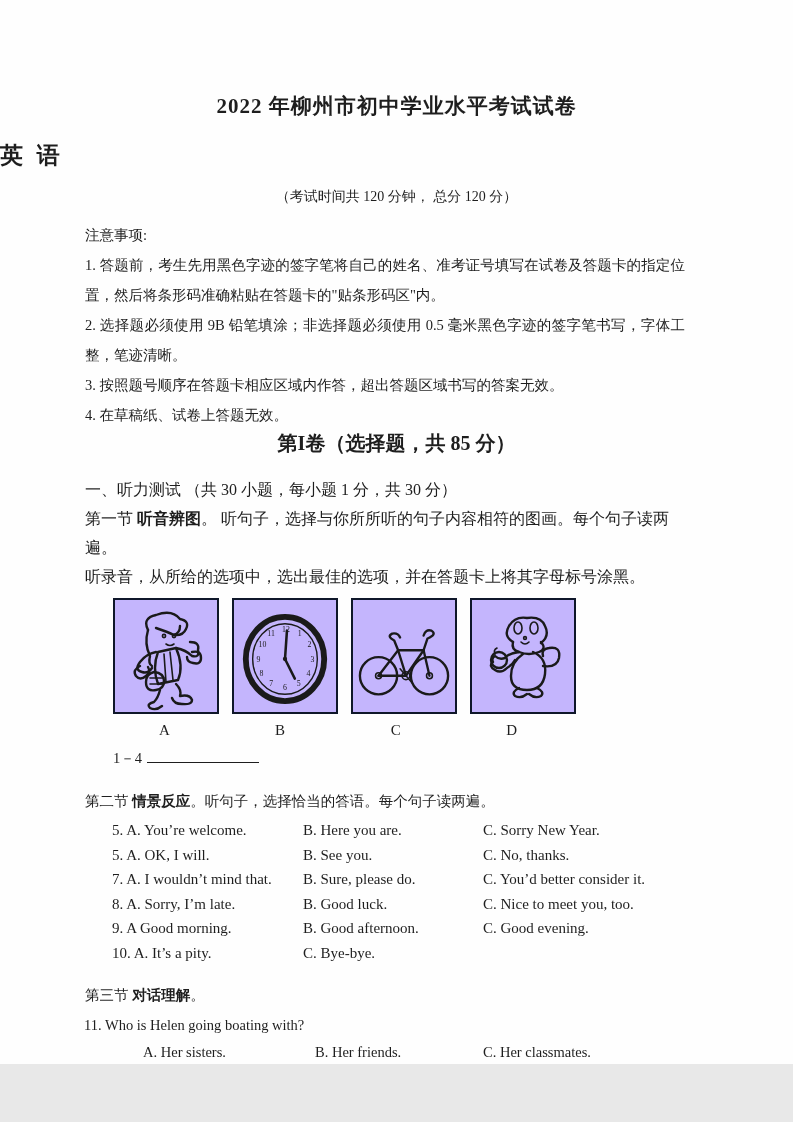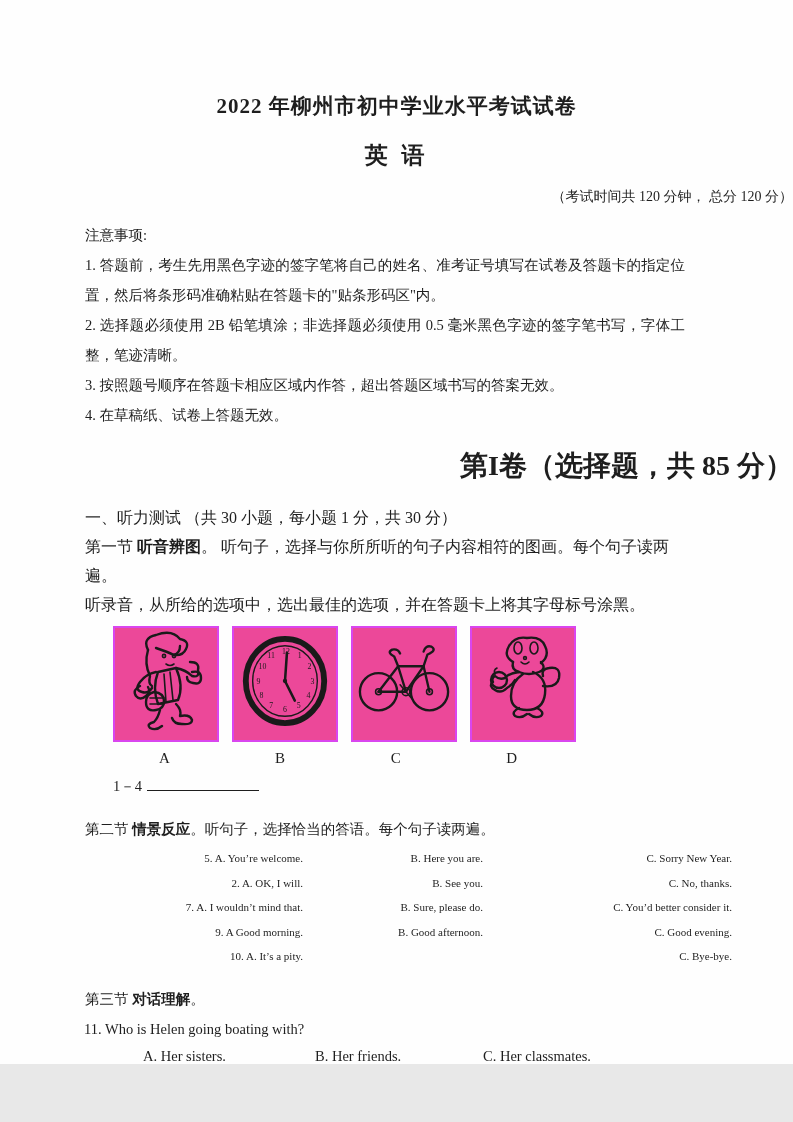--- a/index.html
+++ b/index.html
@@ -16,62 +16,61 @@
   }
   .doc-title {
     padding-top: 92px;
     text-align: center;
     font-size: 21px;
     font-weight: 600;
     letter-spacing: 1px;
   }
   .doc-subject {
     margin-top: 20px;
-    text-align: center;
+    text-align: left;
     font-size: 23px;
     font-weight: 600;
     letter-spacing: 4px;
   }
   .exam-info {
     margin-top: 17px;
-    text-align: right;
+    text-align: center;
     font-size: 14px;
   }
   .notices {
     margin: 14px 0 0 85px;
     width: 600px;
     font-size: 14.5px;
     line-height: 30px;
   }
   .notice-item { text-align: justify; }
   .part-heading {
-    margin-top: 17px;
-    text-align: right;
-    font-size: 28px;
+    text-align: center;
+    font-size: 20px;
     font-weight: 600;
   }
   .listening-block {
     margin: 18px 0 0 85px;
     width: 602px;
     font-size: 16px;
     line-height: 29px;
   }
   .bold-run { font-weight: 700; }
   .pictures-row {
     margin: 7px 0 0 113px;
     display: flex;
   }
   .pic-box {
     width: 106px;
     height: 116px;
-    border: 2px solid #d946ef;
-    background: #ec4899;
+    border: 2px solid #0f172a;
+    background: #c4b5fd;
     margin-right: 13px;
     display: flex;
-    align-items: flex-start;
+    align-items: flex-end;
     justify-content: center;
   }
   .pic-box:last-child { margin-right: 0; }
   .pic-labels {
     margin-left: 113px;
     width: 463px;
     display: flex;
     font-size: 15px;
   }
   .pic-labels span {
@@ -94,22 +93,21 @@
   }
   .section-line {
     margin: 16px 0 0 85px;
     width: 602px;
     font-size: 14.5px;
     line-height: 29px;
   }
   .options-table {
     margin: 2px 0 0 112px;
     width: 620px;
-    font-size: 11px;
-    text-align: right;
+    font-size: 15px;
   }
   .opt-row { display: flex; line-height: 24.5px; }
   .opt-a { width: 191px; }
   .opt-b { width: 180px; }
   .opt-c { flex: 1; }
   .sub-instruction {
     margin: 0 0 0 120px;
     font-size: 14.5px;
     line-height: 30px;
   }
@@ -148,21 +146,21 @@
 
 <div class="page">
 
   <div class="doc-title">2022 年柳州市初中学业水平考试试卷</div>
   <div class="doc-subject">英 语</div>
   <div class="exam-info">（考试时间共 120 分钟，  总分 120 分）</div>
 
   <div class="notices">
     <div class="notice-label">注意事项:</div>
     <div class="notice-item">1. 答题前，考生先用黑色字迹的签字笔将自己的姓名、准考证号填写在试卷及答题卡的指定位置，然后将条形码准确粘贴在答题卡的"贴条形码区"内。</div>
-    <div class="notice-item">2. 选择题必须使用 2B 铅笔填涂；非选择题必须使用 0.5 毫米黑色字迹的签字笔书写，字体工整，笔迹清晰。</div>
+    <div class="notice-item">2. 选择题必须使用 9B 铅笔填涂；非选择题必须使用 0.5 毫米黑色字迹的签字笔书写，字体工整，笔迹清晰。</div>
     <div class="notice-item">3. 按照题号顺序在答题卡相应区域内作答，超出答题区域书写的答案无效。</div>
     <div class="notice-item">4. 在草稿纸、试卷上答题无效。</div>
   </div>
 
   <div class="part-heading">第I卷（选择题，共 85 分）</div>
 
   <div class="listening-block">
     <div>一、听力测试 （共 30 小题，每小题 1 分，共 30 分）</div>
     <div>
       <span>第一节 </span><span class="bold-run">听音辨图</span><span>。 听句子，选择与你所所听的句子内容相符的图画。每个句子读两遍。</span>
@@ -260,28 +258,33 @@
     <span>第二节 </span><span class="bold-run">情景反应</span><span>。听句子，选择恰当的答语。每个句子读两遍。</span>
   </div>
 
   <div class="options-table">
     <div class="opt-row">
       <span class="opt-a">5. A. You’re welcome.</span>
       <span class="opt-b">B. Here you are.</span>
       <span class="opt-c">C. Sorry New Year.</span>
     </div>
     <div class="opt-row">
-      <span class="opt-a">2. A. OK, I will.</span>
+      <span class="opt-a">5. A. OK, I will.</span>
       <span class="opt-b">B. See you.</span>
       <span class="opt-c">C. No, thanks.</span>
     </div>
     <div class="opt-row">
       <span class="opt-a">7. A. I wouldn’t mind that.</span>
       <span class="opt-b">B. Sure, please do.</span>
       <span class="opt-c">C. You’d better consider it.</span>
+    </div>
+    <div class="opt-row">
+      <span class="opt-a">8. A. Sorry, I’m late.</span>
+      <span class="opt-b">B. Good luck.</span>
+      <span class="opt-c">C. Nice to meet you, too.</span>
     </div>
     <div class="opt-row">
       <span class="opt-a">9. A Good morning.</span>
       <span class="opt-b">B. Good afternoon.</span>
       <span class="opt-c">C. Good evening.</span>
     </div>
     <div class="opt-row">
       <span class="opt-a">10. A. It’s a pity.</span>
       <span class="opt-c">C. Bye-bye.</span>
     </div>

